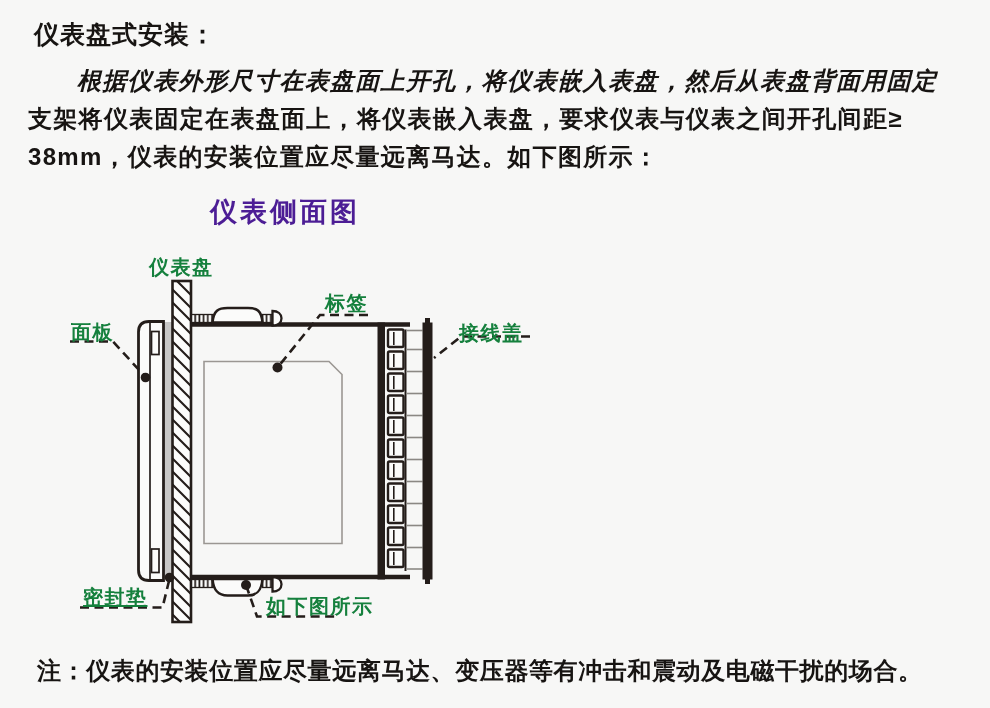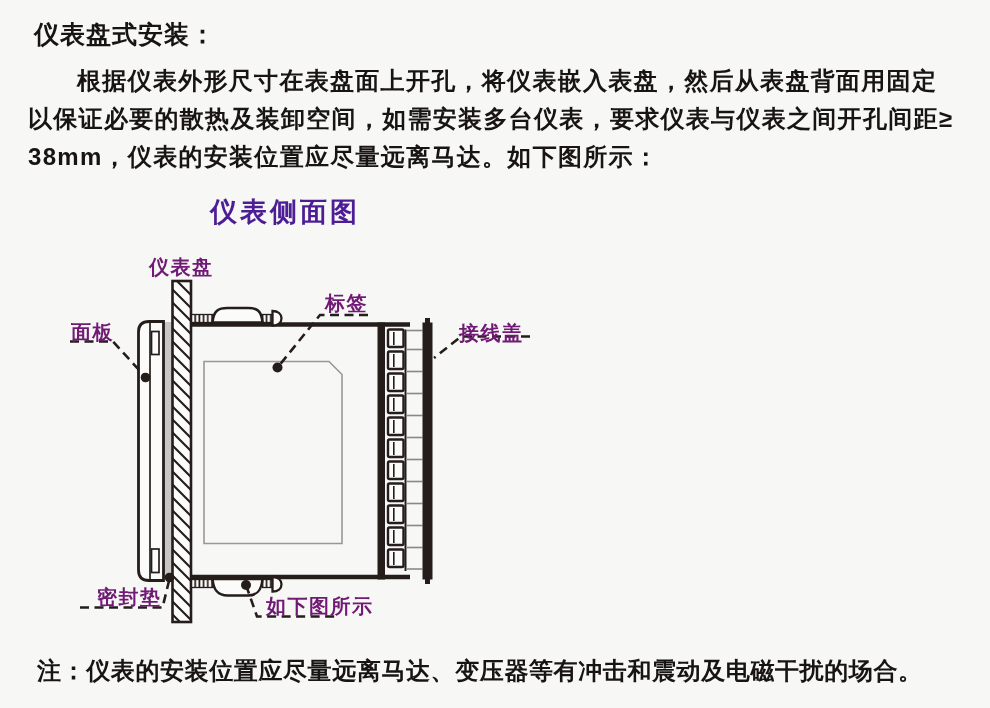--- a/index.html
+++ b/index.html
@@ -10,52 +10,52 @@
   }
   .doc-title{
     position:absolute; left:34px; top:18px;
     font-size:25px; font-weight:700; letter-spacing:1px; white-space:nowrap;
   }
   .para{
     position:absolute; left:28px; top:62px;
     font-size:24px; font-weight:700; line-height:38px; letter-spacing:1.3px;
   }
   .para .line{ white-space:nowrap; }
-  .para .line.indent{ padding-left:49px; }
+  .para .line.indent{ padding-left:49px;font-style:italic; }
   .diagram-title{
     position:absolute; left:135px; top:194px; width:300px; text-align:center;
     font-family:"Liberation Serif", serif; font-weight:700; font-size:27px;
     letter-spacing:3px; color:#4c1d95; white-space:nowrap;
   }
   .note{
     position:absolute; left:37px; top:655px;
     font-size:24px; font-weight:700; letter-spacing:0.6px; white-space:nowrap;
   }
   .diagram-svg{ position:absolute; left:0; top:0; }
   .lbl{
     position:absolute; font-size:20px; font-weight:600; letter-spacing:1.5px;
-    color:#701a75; white-space:nowrap;
+    color:#15803d; white-space:nowrap;
   }
   .lbl-panel-board{ left:149px; top:254px; }
   .lbl-front-panel{ left:71px;  top:319px; }
   .lbl-sticker{     left:325px; top:290px; }
   .lbl-terminal-cover{ left:459px; top:320px; }
-  .lbl-gasket{      left:97px;  top:584px; }
+  .lbl-gasket{      left:83px;  top:584px;text-decoration:underline; }
   .lbl-bracket{     left:266px; top:593px; }
 </style>
 </head>
 <body>
 
 <div class="page">
 
   <div class="doc-title">仪表盘式安装：</div>
 
   <div class="para">
     <div class="line indent">根据仪表外形尺寸在表盘面上开孔，将仪表嵌入表盘，然后从表盘背面用固定</div>
-    <div class="line">以保证必要的散热及装卸空间，如需安装多台仪表，要求仪表与仪表之间开孔间距≥</div>
+    <div class="line">支架将仪表固定在表盘面上，将仪表嵌入表盘，要求仪表与仪表之间开孔间距≥</div>
     <div class="line">38mm，仪表的安装位置应尽量远离马达。如下图所示：</div>
   </div>
 
   <div class="diagram-title">仪表侧面图</div>
 
   <svg class="diagram-svg" width="990" height="708" viewBox="0 0 990 708" aria-hidden="true">
     <defs>
       <pattern id="hatch" patternUnits="userSpaceOnUse" width="13" height="13">
         <rect width="13" height="13" fill="#fcfcfb"></rect>
         <path d="M-3,-3 L16,16 M-3,10 L3,16 M10,-3 L16,3" stroke="#241d1a" stroke-width="2.1"></path>

